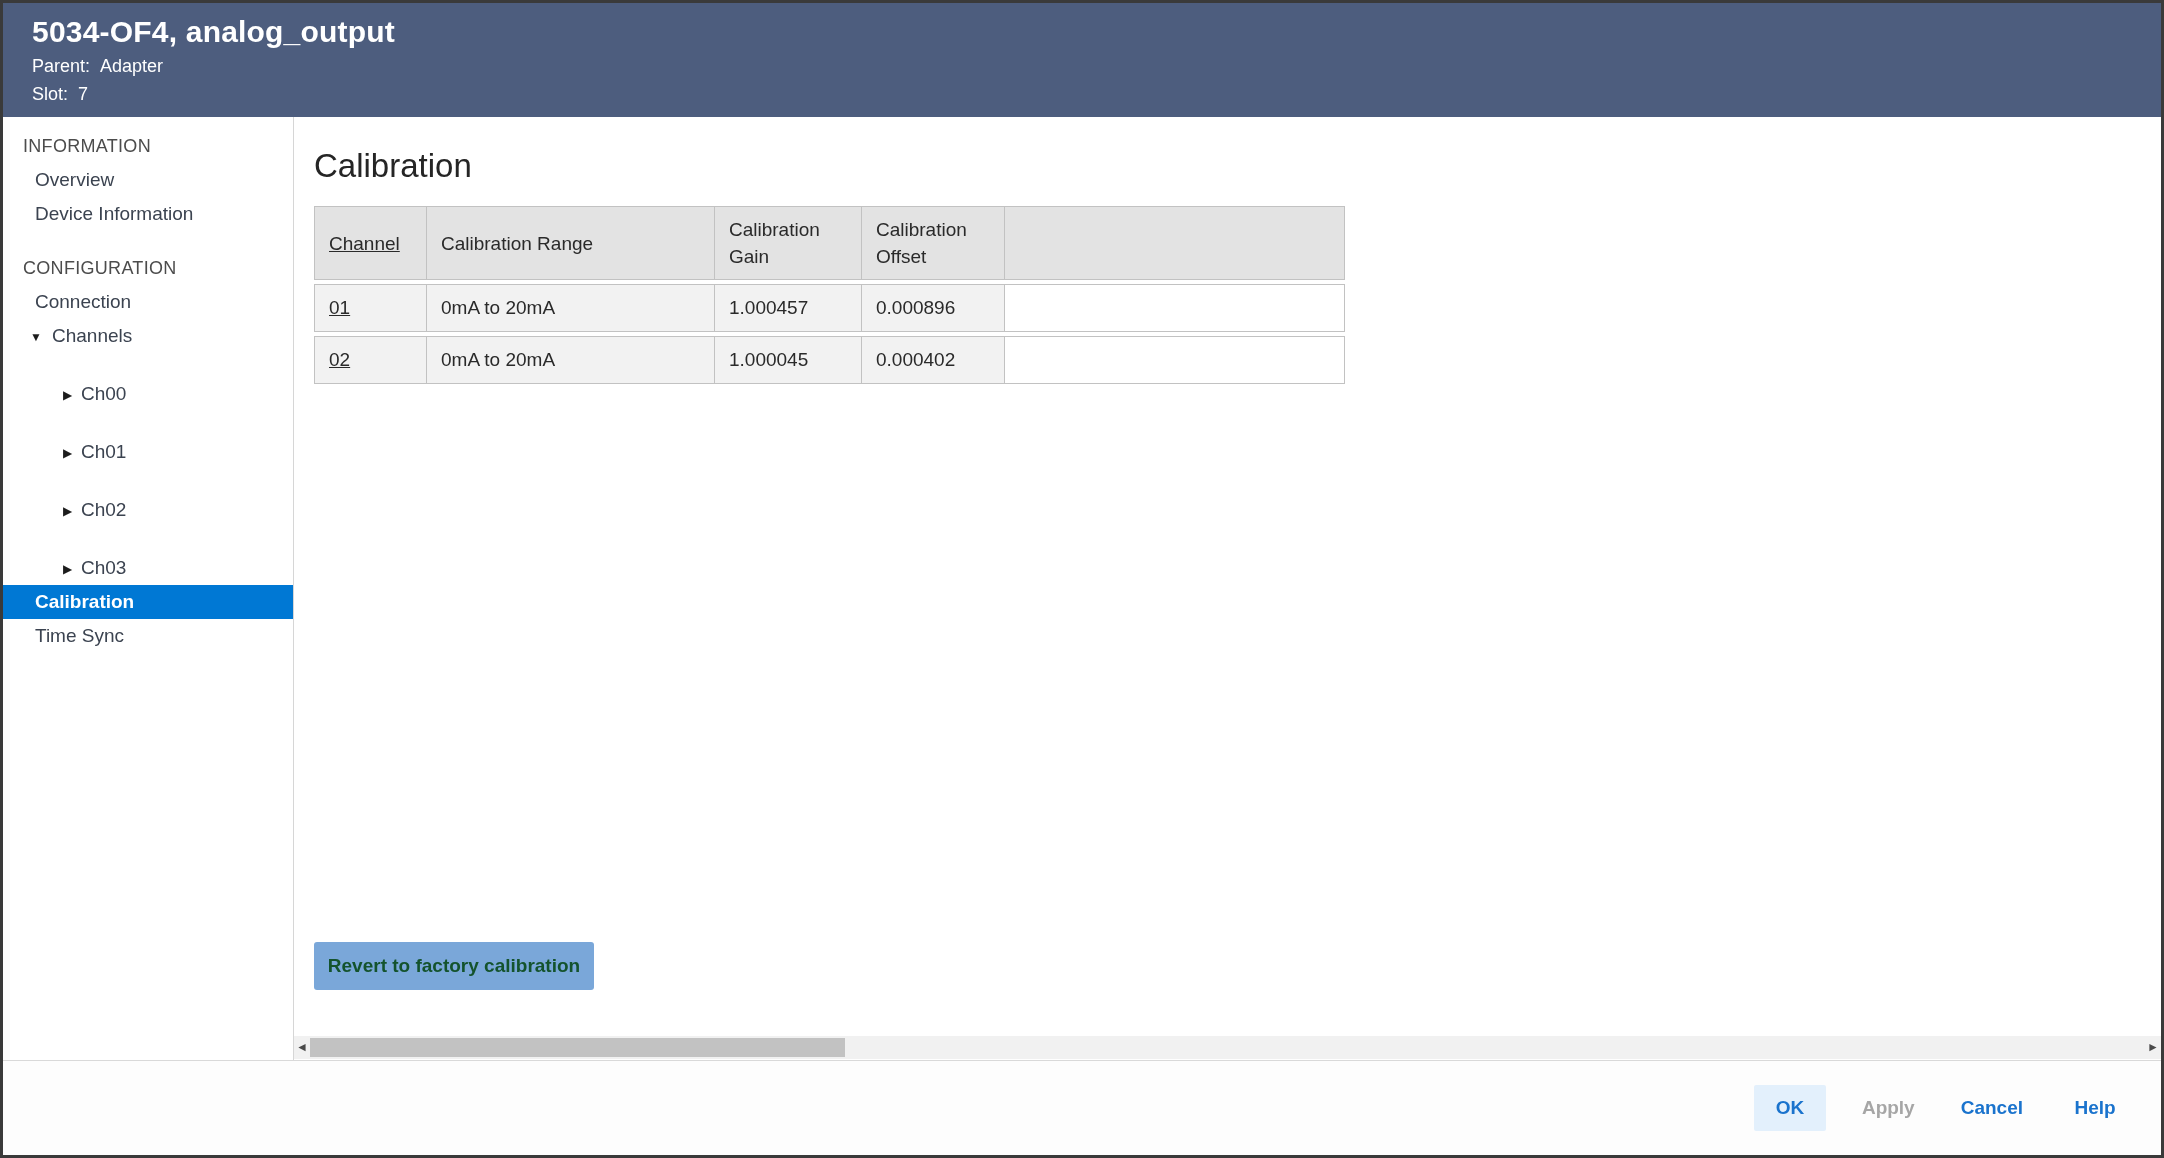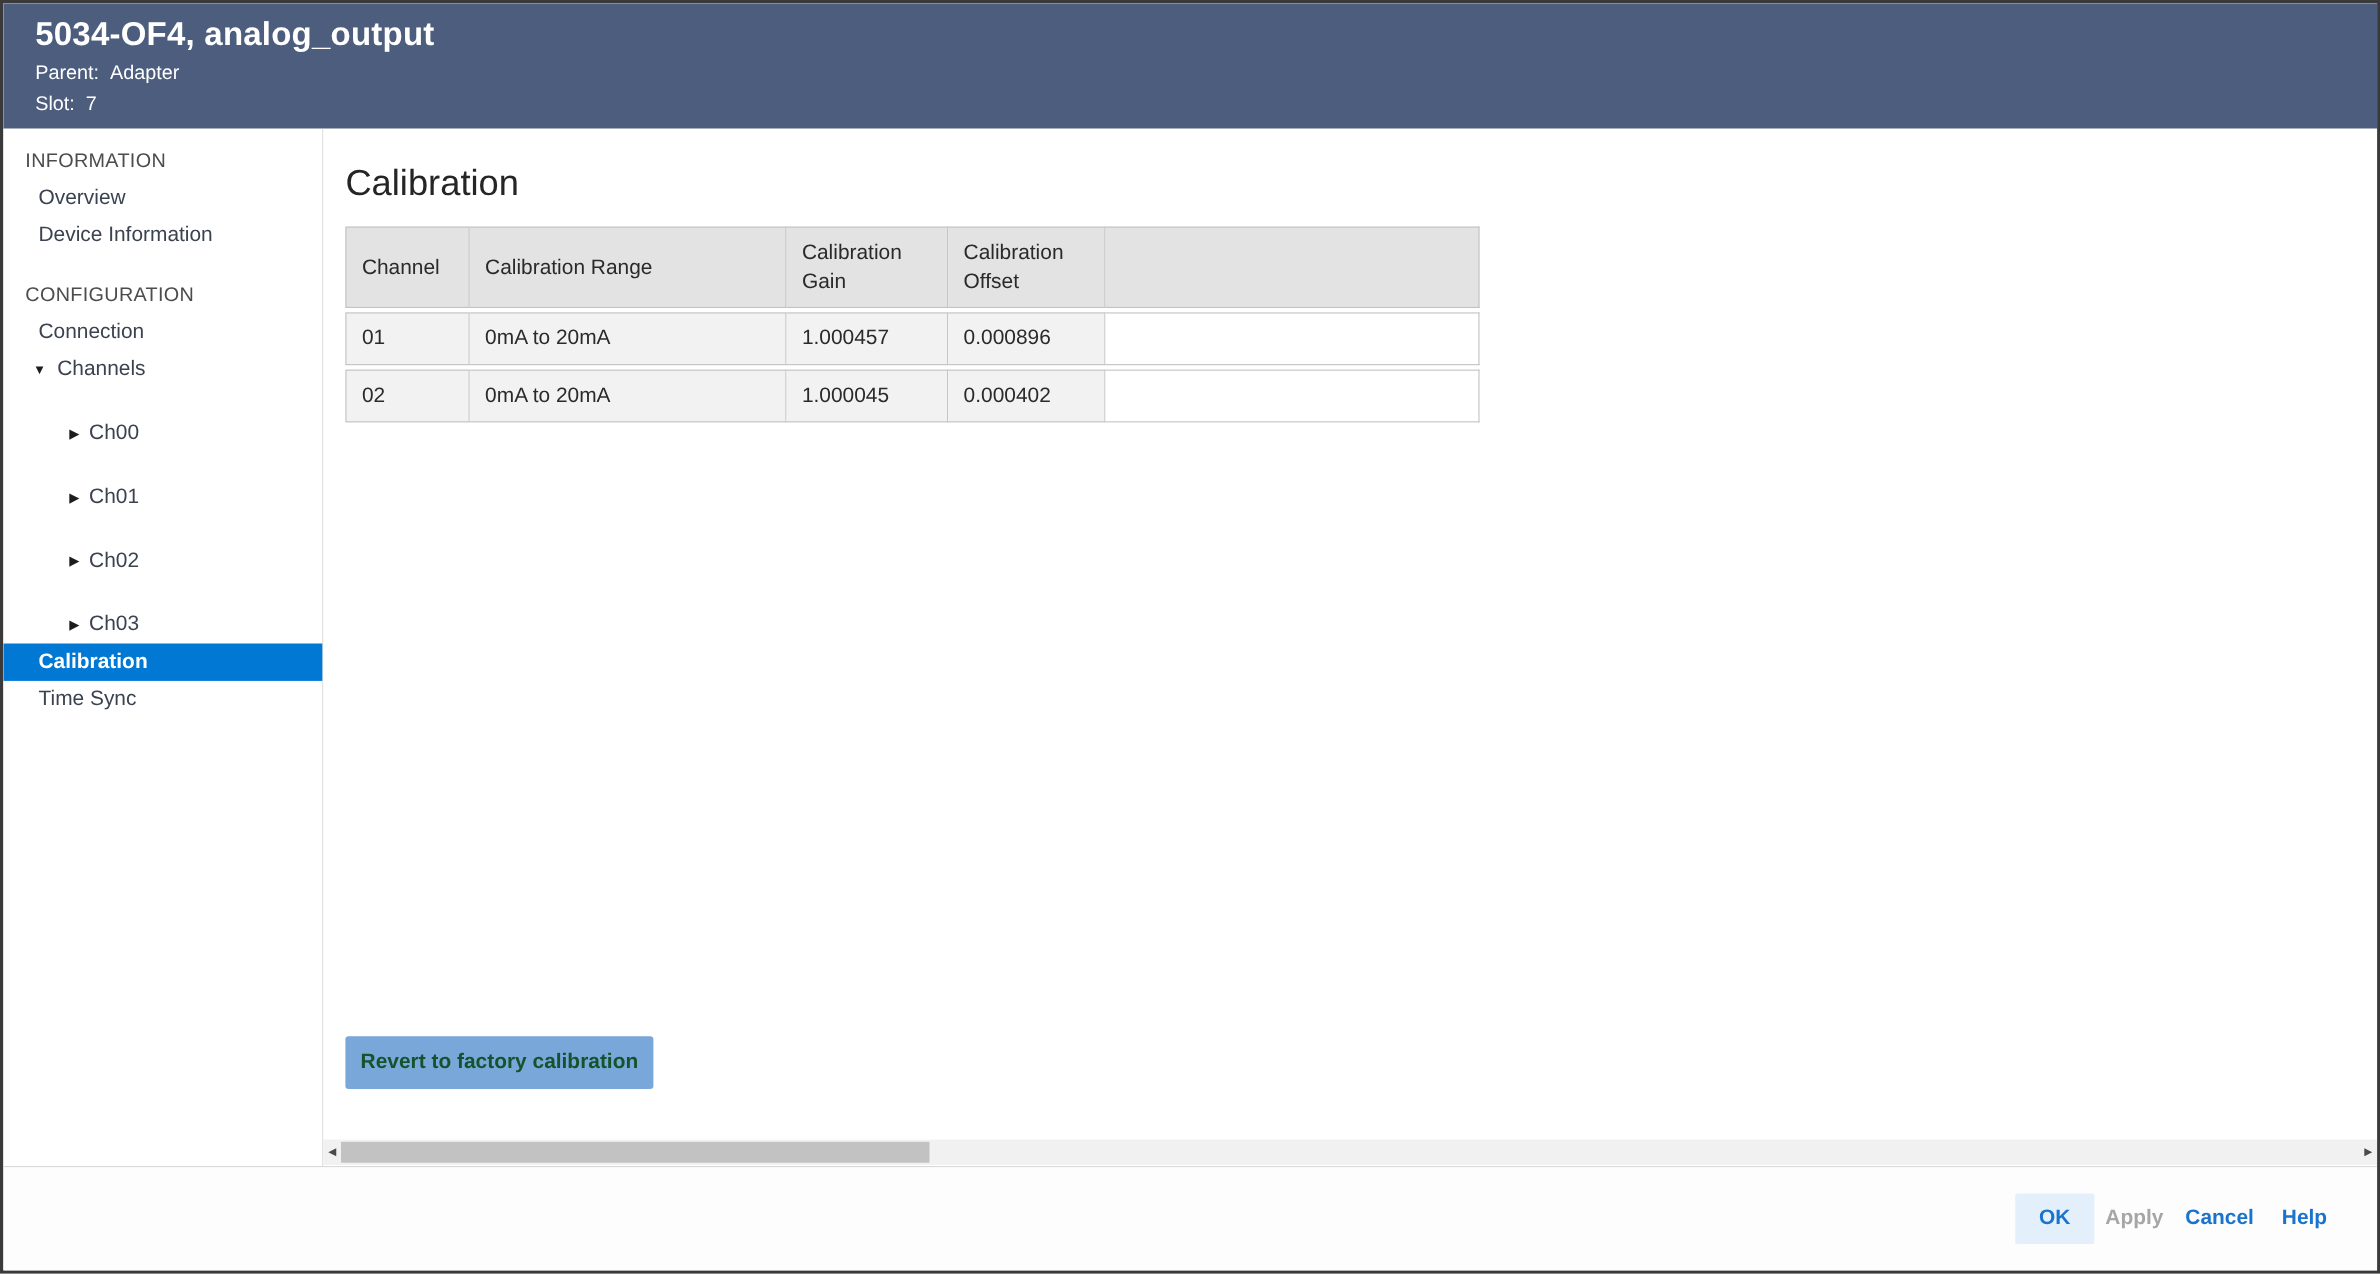--- a/index.html
+++ b/index.html
@@ -86,21 +86,21 @@
   }
   .cal-table th, .cal-table td {
     border-top: 1px solid #c2c2c2;
     border-bottom: 1px solid #c2c2c2;
     border-right: 1px solid #c2c2c2;
     padding: 8px 14px;
     text-align: left;
     vertical-align: middle;
     overflow: hidden;
   }
-  .cal-table th:first-child, .cal-table td:first-child { border-left: 1px solid #c2c2c2; }
+  .cal-table th:first-child, .cal-table td:first-child { border-left: 1px solid #c2c2c2; text-decoration: underline; }
   .cal-table thead th {
     background: #e3e3e3;
     font-weight: 400;
     height: 74px;
     line-height: 27px;
   }
   .cal-table tbody td { background: #f2f2f2; height: 48px; }
   .cal-table tbody td.empty-col { background: #ffffff; }
   .col-channel { width: 113px; }
   .col-range { width: 288px; }
@@ -135,21 +135,21 @@
     width: 535px; height: 19px;
     background: #c2c2c2;
   }
 
   
   .footer {
     height: 95px; flex: 0 0 95px;
     background: #fdfdfd;
     border-top: 1px solid #d9d9d9;
     display: flex; align-items: center; justify-content: flex-end;
-    padding-right: 30px; 
+    padding-right: 30px; gap: 26px;
   }
   .footer .fbtn {
     min-width: 72px; height: 46px;
     background: transparent; border: none; border-radius: 2px;
     font-family: inherit; font-size: 19px; font-weight: bold;
     color: #1a73cd; cursor: pointer; padding: 0 10px;
   }
   .footer .fbtn.primary { background: #e3f0fc; }
   .footer .fbtn.disabled { color: #a6a6a6; cursor: default; }
 </style>

